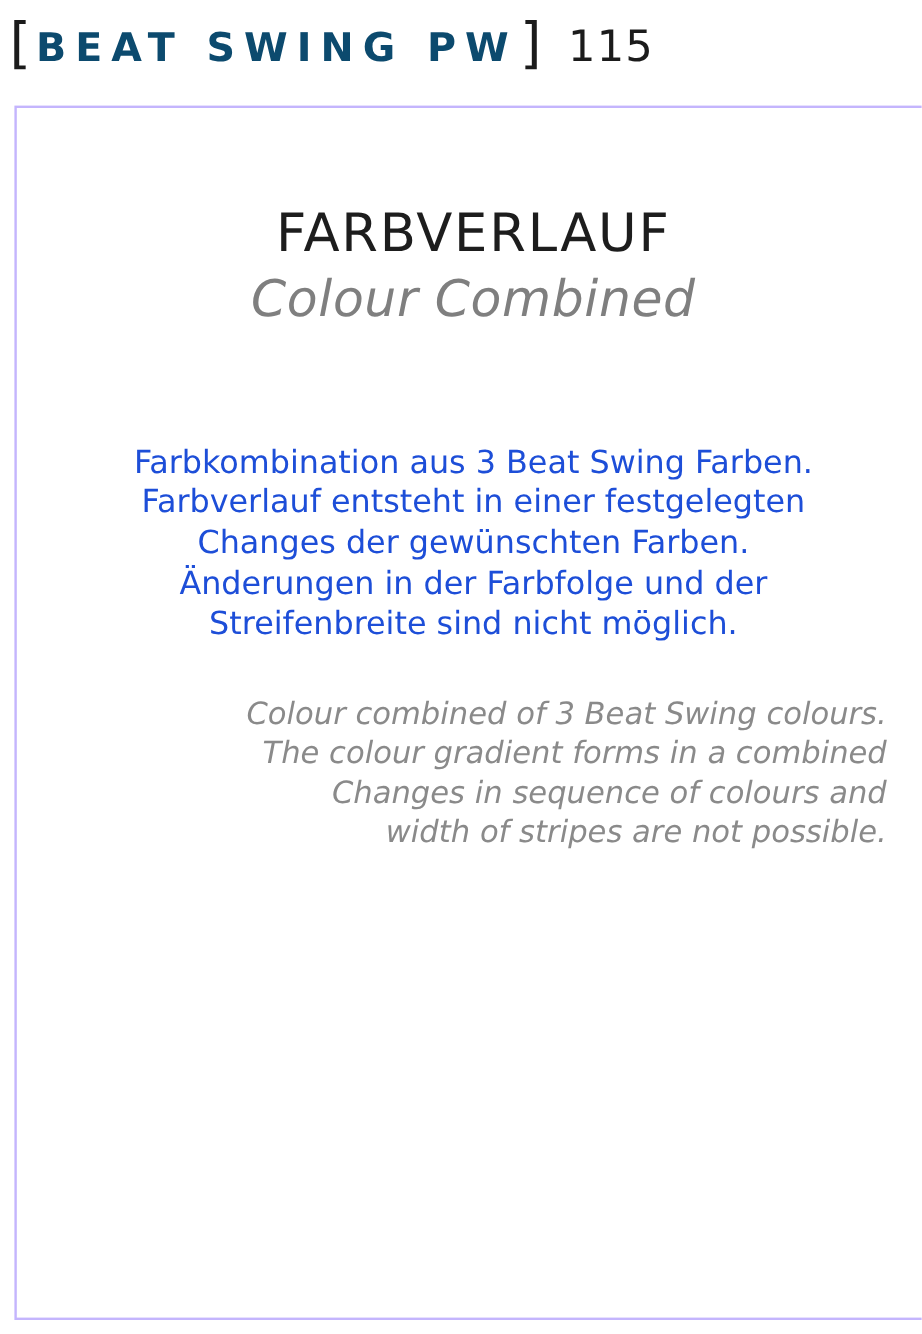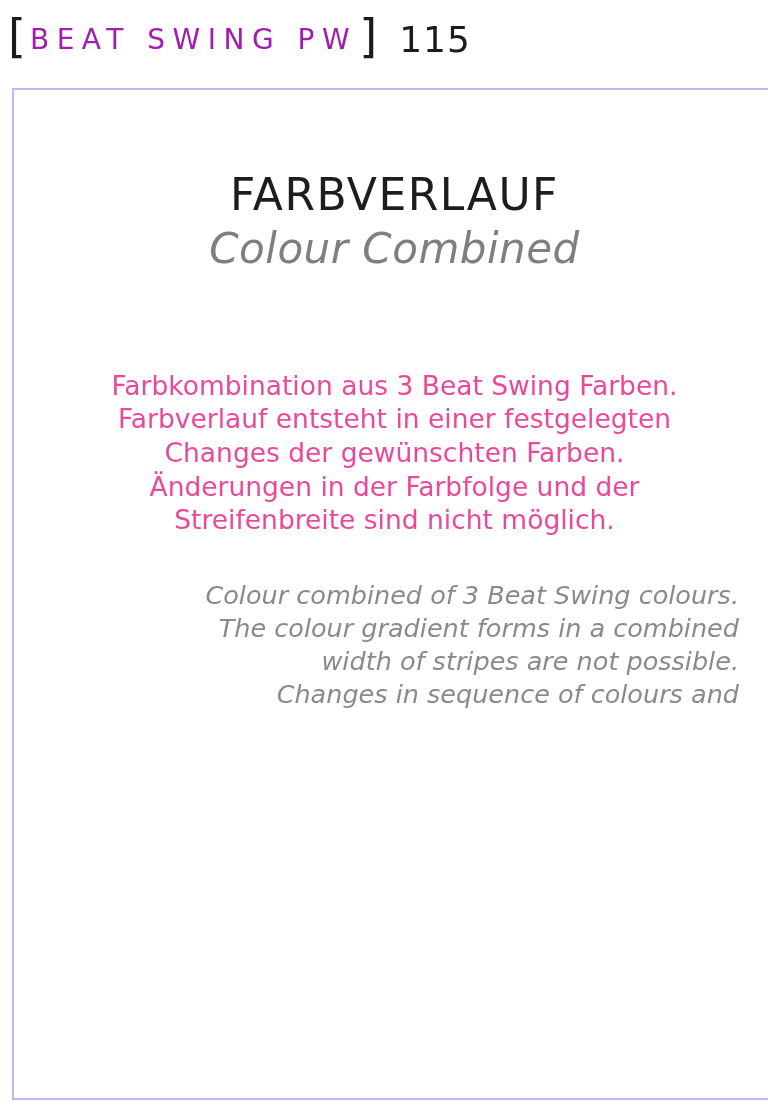--- a/index.html
+++ b/index.html
@@ -44,24 +44,24 @@
     font-weight: 400;
     line-height: 1;
     color: #1b1b1b;
     font-family: "DejaVu Sans", sans-serif;
     position: relative;
     top: -3px;
   }
   .bracket-left { margin-right: 4px; }
   .bracket-right { margin-left: 2px; }
   .brand-name {
-    font-size: 28px;
-    font-weight: 400;
+    font-size: 33px;
+    font-weight: 700;
     letter-spacing: 7.5px;
-    color: #a21caf;
+    color: #0c4a6e;
   }
   .brand-code {
     font-size: 36px;
     font-weight: 400;
     letter-spacing: 1px;
     color: #1b1b1b;
     margin-left: 22px;
   }
 
   
@@ -99,21 +99,21 @@
 
   .body-block {
     margin-top: 94px;
     text-align: center;
     padding: 0 36px;
   }
   .body-de p {
     margin: 0;
     font-size: 26.5px;
     line-height: 1.27;
-    color: #ec4899;
+    color: #1d4ed8;
     font-weight: 400;
   }
   .body-en {
     margin-top: 42px;
     text-align: right;
   }
   .body-en p {
     margin: 0;
     font-size: 25.5px;
     line-height: 1.3;
@@ -147,19 +147,19 @@
       <div class="body-de">
         <p>Farbkombination aus 3 Beat Swing Farben.</p>
         <p>Farbverlauf entsteht in einer festgelegten</p>
         <p>Changes der gewünschten Farben.</p>
         <p>Änderungen in der Farbfolge und der</p>
         <p>Streifenbreite sind nicht möglich.</p>
       </div>
       <div class="body-en">
         <p>Colour combined of 3 Beat Swing colours.</p>
         <p>The colour gradient forms in a combined</p>
+        <p>Changes in sequence of colours and</p>
         <p>width of stripes are not possible.</p>
-        <p>Changes in sequence of colours and</p>
       </div>
     </div>
 
   </div>
 </div>
 
 </body></html>

